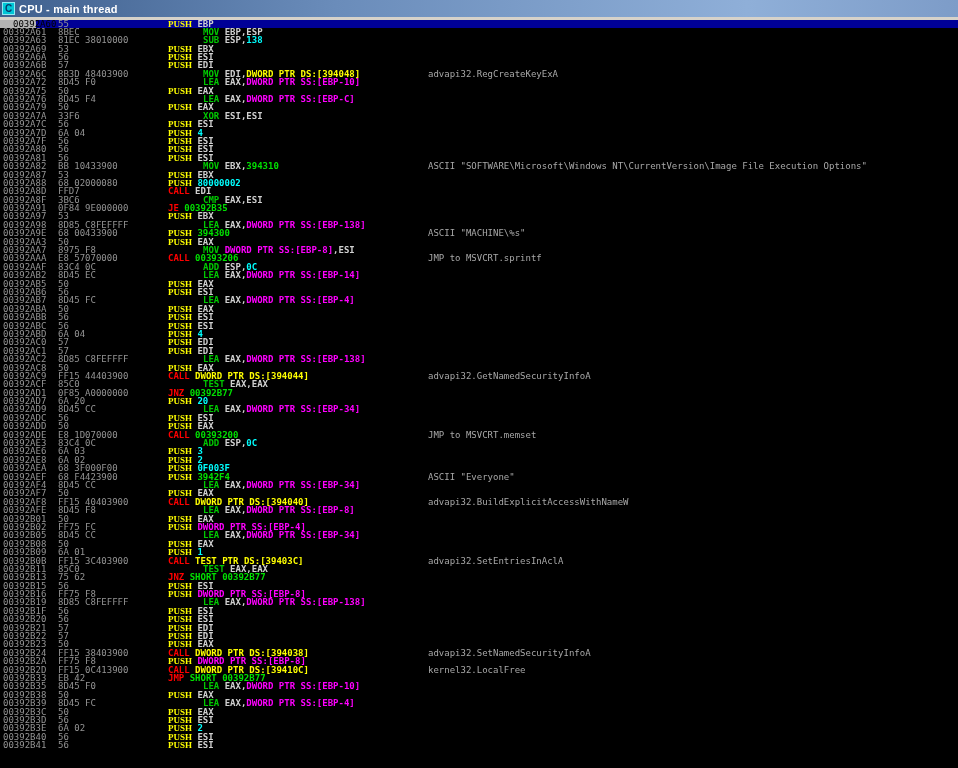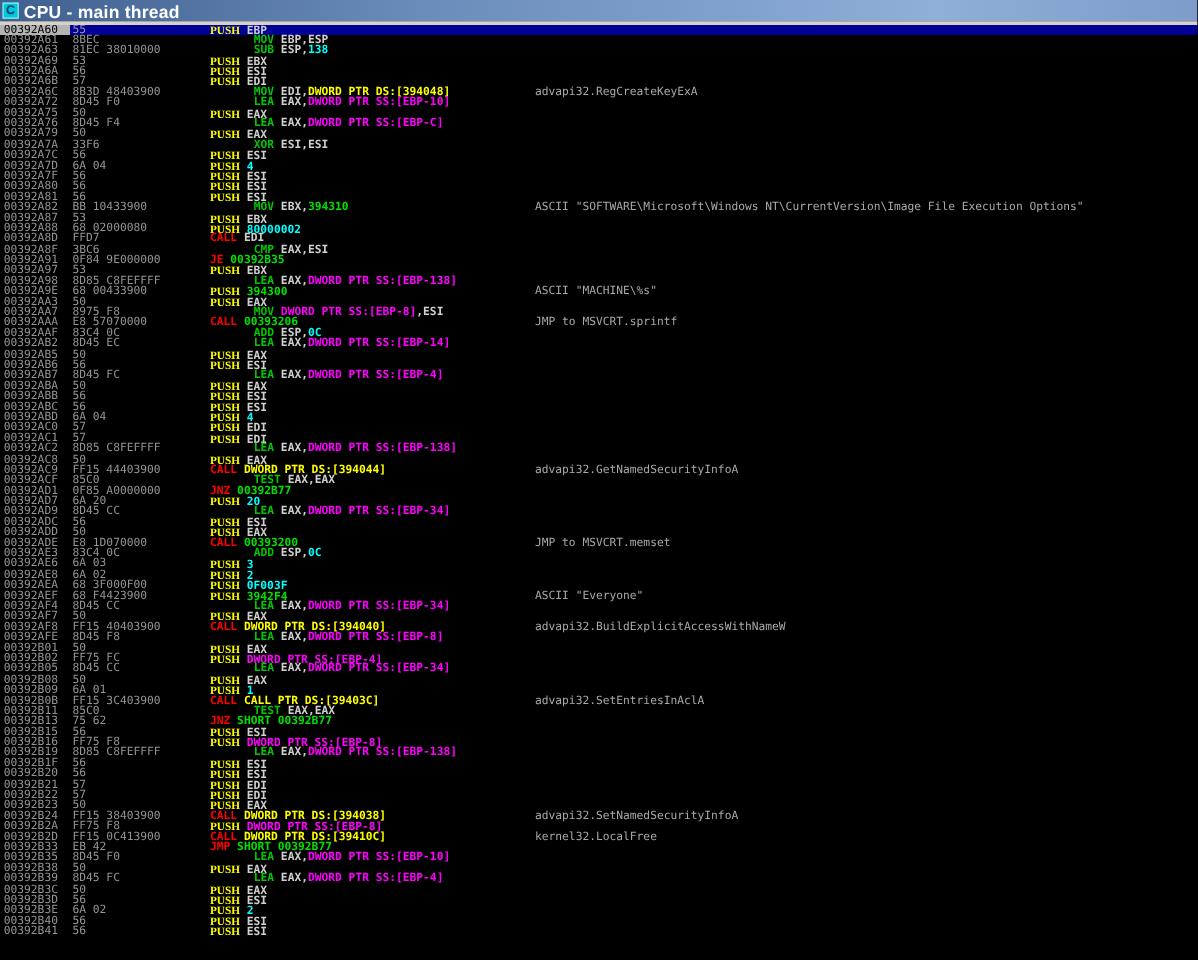--- a/index.html
+++ b/index.html
@@ -11,38 +11,38 @@
     background:linear-gradient(90deg,#3f608e 0%, #6a8cba 35%, #8fafd8 78%, #7d9cc8 100%);
     display:flex; align-items:center; padding-left:2px;
     font-family:"Liberation Sans", sans-serif;
   }
   .win-icon {
     width:13px; height:13px; margin-right:4px;
     background:#00c6d7; border:1px solid #8fe9f2;
     color:#063a6b; font:bold 10px/11px "Liberation Sans", sans-serif;
     text-align:center; flex:0 0 auto;
   }
-  .win-title { color:#fff; font-weight:bold; font-size:14px; letter-spacing:0.2px; }
+  .win-title { color:#fff; font-weight:bold; font-size:11px; letter-spacing:0.2px; }
 
   .border-strip { height:3px; width:958px; background:#d6d2ca; }
 
   .disasm {
     position:relative; width:958px; height:748px;
     background:#000; overflow:hidden;
     font-family:"DejaVu Sans Mono", monospace; font-size:9px; line-height:9px;
   }
   .row { position:relative; height:8.405px; white-space:nowrap; width:958px; }
   .row.selected { background:#000096; }
   .cell { position:absolute; top:-0.5px; }
   .c-addr  { left:3px;  color:#949494; }
   .c-bytes { left:58px; color:#949494; }
   .c-dis   { left:168px; font-weight:bold; color:#d0d0d0; }
   .c-com   { left:428px; color:#a8a8a8;text-align:center; }
   .row.selected .c-addr {
-    left:0; width:56px; height:8.5px; padding-left:3px;
+    left:0; width:36px; height:8.5px; padding-left:13px;
     background:#b4b4b4; color:#000;
   }
   .t-stack { color:#ffff00;font-family:Liberation Serif, serif; }
   .t-data  { color:#00c800;padding-left:35px; }
   .t-flow  { color:#ff0000;margin-top:36px; }
   .t-plain { color:#d0d0d0; }
   .t-imm   { color:#00ffff; }
   .t-memss { color:#ff00ff; }
   .t-memds { color:#ffff00; }
   .t-addr  { color:#00e000; }
@@ -381,21 +381,21 @@
         <span class="cell c-dis"><span class="t-stack">PUSH</span><span class="t-plain"> EAX</span></span>
       </div>
       <div class="row">
         <span class="cell c-addr">00392B09</span>
         <span class="cell c-bytes">6A 01</span>
         <span class="cell c-dis"><span class="t-stack">PUSH</span><span class="t-plain"> </span><span class="t-imm">1</span></span>
       </div>
       <div class="row">
         <span class="cell c-addr">00392B0B</span>
         <span class="cell c-bytes">FF15 3C403900</span>
-        <span class="cell c-dis"><span class="t-flow">CALL</span><span class="t-plain"> </span><span class="t-memds">CALL PTR DS:[39403C]</span></span>
+        <span class="cell c-dis"><span class="t-flow">CALL</span><span class="t-plain"> </span><span class="t-memds">TEST PTR DS:[39403C]</span></span>
         <span class="cell c-com">advapi32.SetEntriesInAclA</span>
       </div>
       <div class="row">
         <span class="cell c-addr">00392B11</span>
         <span class="cell c-bytes">85C0</span>
         <span class="cell c-dis"><span class="t-data">TEST</span><span class="t-plain"> EAX,EAX</span></span>
       </div>
       <div class="row">
         <span class="cell c-addr">00392B13</span>
         <span class="cell c-bytes">75 62</span>

